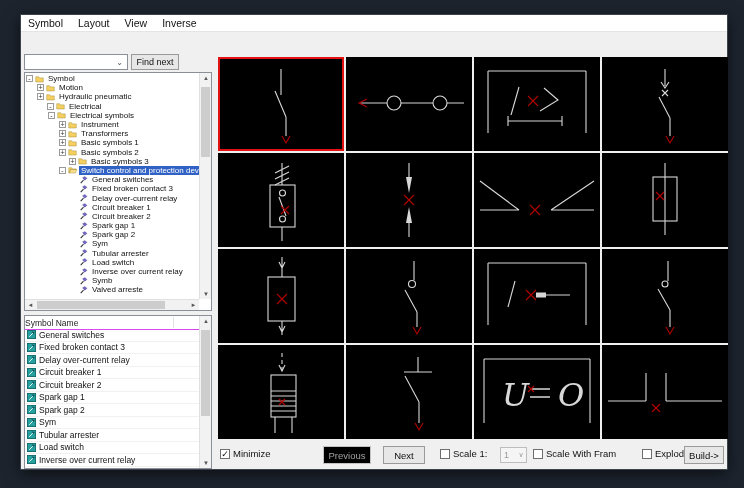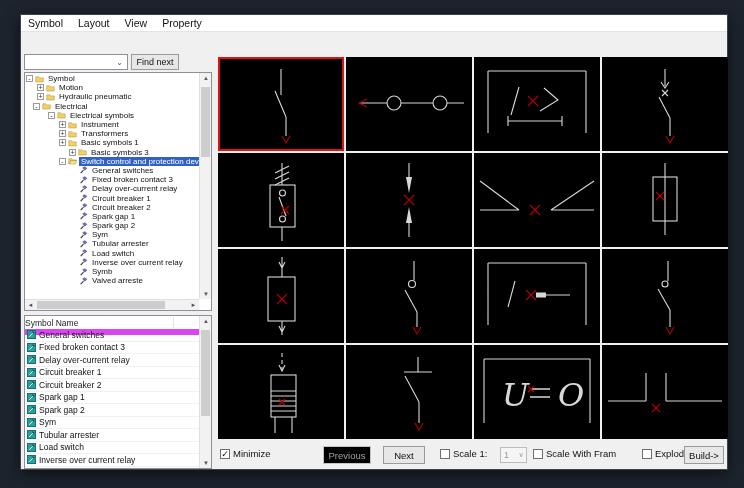--- a/index.html
+++ b/index.html
@@ -37,21 +37,21 @@
   .tree-body{position:absolute;left:0;top:0;right:12px;bottom:11px;overflow:hidden;padding-top:1px;}
   .trow{height:9.2px;display:flex;align-items:center;white-space:nowrap;font-size:8px;color:#111;}
   .expbox{width:7px;height:7px;border:1px solid #9a9a9a;box-sizing:border-box;background:#fff;
           font-size:7px;line-height:5px;text-align:center;color:#333;margin-right:2px;flex:0 0 auto;}
   .expspace{width:9px;flex:0 0 auto;}
   .ticon{width:9px;height:8px;margin-right:2px;flex:0 0 auto;}
   .tlabel{padding:0 2px;}
   .tlabel.sel{background:#2f62c4;color:#fff;}
   
   .list{position:absolute;left:3px;top:262px;width:188px;height:154px;background:#fff;border:1px solid #8a8f98;box-sizing:border-box;overflow:hidden;}
-  .list-header{height:13px;border-bottom:6px solid #d946ef;font-size:8.5px;color:#222;display:flex;align-items:center;position:relative;}
+  .list-header{height:13px;border-bottom:1px solid #d946ef;font-size:8.5px;color:#222;display:flex;align-items:center;position:relative;}
   .list-header .coldiv{position:absolute;left:148px;top:1px;bottom:1px;width:1px;background:#e2e2e2;}
   .list-body{position:absolute;left:0;top:13px;right:12px;bottom:0;overflow:hidden;}
   .lrow{height:11.5px;display:flex;align-items:center;font-size:8.5px;color:#111;border-bottom:1px solid #f1f1f1;white-space:nowrap;padding-left:2px;}
   .licon{width:9px;height:9px;margin-right:3px;flex:0 0 auto;}
   
   .vscroll{position:absolute;right:0;top:0;bottom:0;width:12px;background:#f2f2f2;border-left:1px solid #e0e0e0;box-sizing:border-box;}
   .tree .vscroll{bottom:11px;}
   .hscroll{position:absolute;left:0;right:12px;bottom:0;height:11px;background:#f2f2f2;border-top:1px solid #e0e0e0;box-sizing:border-box;}
   .sarrow{position:absolute;font-size:6px;color:#555;width:12px;height:10px;text-align:center;line-height:10px;}
   .sarrow.up{top:0;left:0;}
@@ -80,21 +80,21 @@
 </head>
 <body>
 
 <div class="window">
 
 
   <div class="menubar">
       <span class="menu-item">Symbol</span>
       <span class="menu-item">Layout</span>
       <span class="menu-item">View</span>
-      <span class="menu-item">Property</span>
+      <span class="menu-item">Inverse</span>
     </div>
 
   <div class="body">
 
     <div class="findrow">
       <div class="combo">
         <span></span>
         <span class="combo-arrow">⌄</span>
       </div>
       <button class="btn findbtn">Find next</button>
@@ -116,21 +116,21 @@
             </svg>
             <span class="tlabel">Motion</span>
           </div>
           <div class="trow" style="padding-left: 12px;">
             <span class="expbox">+</span>
             <svg class="ticon" viewBox="0 0 12 10">
               <path d="M1 2 h4 l1 1.5 H11 V9 H1 Z" fill="#f5d061" stroke="#9c8630" stroke-width="0.6"></path>
             </svg>
             <span class="tlabel">Hydraulic pneumatic</span>
           </div>
-          <div class="trow" style="padding-left: 8px;">
+          <div class="trow" style="padding-left: 8px; margin-left: 14px;">
             <span class="expbox">-</span>
             <svg class="ticon" viewBox="0 0 12 10">
               <path d="M1 2 h4 l1 1.5 H11 V9 H1 Z" fill="#f5d061" stroke="#9c8630" stroke-width="0.6"></path>
             </svg>
             <span class="tlabel">Electrical</span>
           </div>
           <div class="trow" style="padding-left: 23px;">
             <span class="expbox">-</span>
             <svg class="ticon" viewBox="0 0 12 10">
               <path d="M1 2 h4 l1 1.5 H11 V9 H1 Z" fill="#f5d061" stroke="#9c8630" stroke-width="0.6"></path>
@@ -150,20 +150,27 @@
               <path d="M1 2 h4 l1 1.5 H11 V9 H1 Z" fill="#f5d061" stroke="#9c8630" stroke-width="0.6"></path>
             </svg>
             <span class="tlabel">Transformers</span>
           </div>
           <div class="trow" style="padding-left: 34px;">
             <span class="expbox">+</span>
             <svg class="ticon" viewBox="0 0 12 10">
               <path d="M1 2 h4 l1 1.5 H11 V9 H1 Z" fill="#f5d061" stroke="#9c8630" stroke-width="0.6"></path>
             </svg>
             <span class="tlabel">Basic symbols 1</span>
+          </div>
+          <div class="trow" style="padding-left: 34px;">
+            <span class="expbox">+</span>
+            <svg class="ticon" viewBox="0 0 12 10">
+              <path d="M1 2 h4 l1 1.5 H11 V9 H1 Z" fill="#f5d061" stroke="#9c8630" stroke-width="0.6"></path>
+            </svg>
+            <span class="tlabel">Basic symbols 2</span>
           </div>
           <div class="trow" style="padding-left: 44px;">
             <span class="expbox">+</span>
             <svg class="ticon" viewBox="0 0 12 10">
               <path d="M1 2 h4 l1 1.5 H11 V9 H1 Z" fill="#f5d061" stroke="#9c8630" stroke-width="0.6"></path>
             </svg>
             <span class="tlabel">Basic symbols 3</span>
           </div>
           <div class="trow" style="padding-left: 34px;">
             <span class="expbox">-</span>

